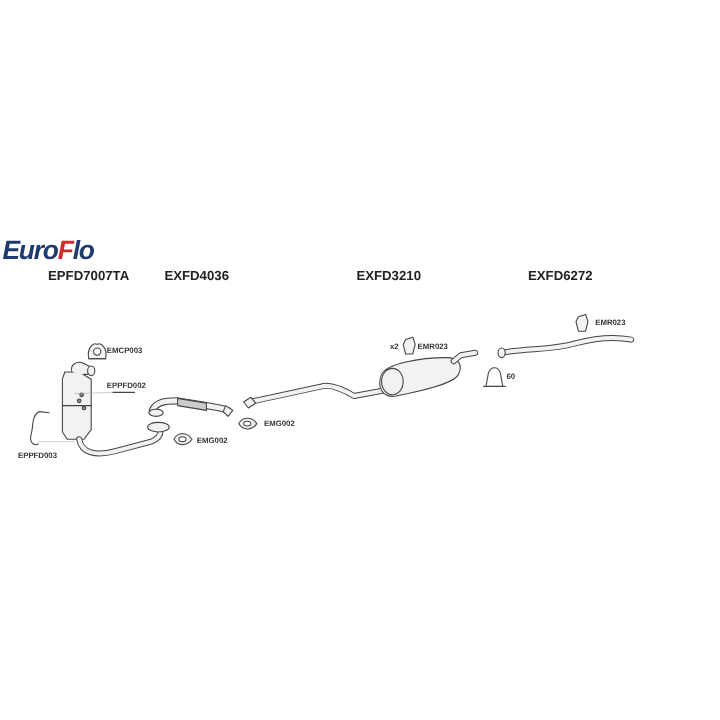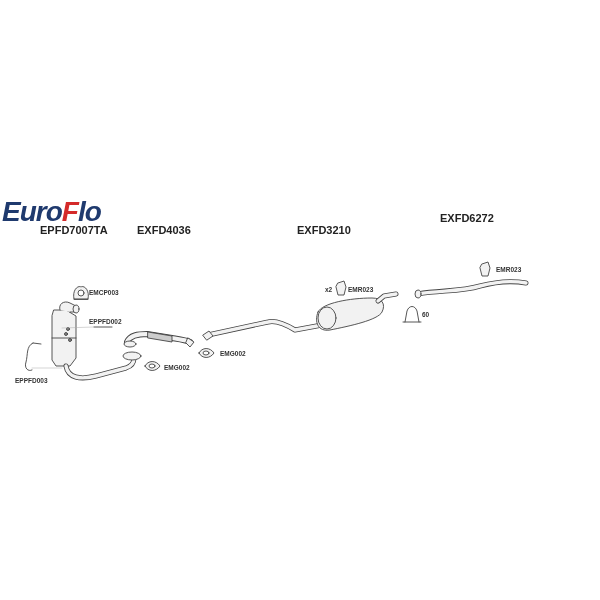--- a/index.html
+++ b/index.html
@@ -1,33 +1,33 @@
 <!DOCTYPE html>
 <html><head>
 <meta charset="utf-8">
 <style>
   html, body { margin:0; padding:0; background:#ffffff; }
   body { width:600px; height:600px; position:relative; overflow:hidden; font-family:"Liberation Sans", sans-serif; }
-  .logo { position:absolute; left:2px; top:196px; font-family:"Liberation Sans", sans-serif; font-weight:bold; font-style:italic; font-size:28px; letter-spacing:-1px; color:#1f3a6e; }
+  .logo { position:absolute; left:2px; top:196px; font-family:"Liberation Sans", sans-serif; font-weight:bold; font-style:italic; font-size:22px; letter-spacing:-1px; color:#1f3a6e; }
   .logo .f { color:#d42a2a; }
   .plabel { position:absolute; font-weight:bold; font-size:11px; color:#222; white-space:nowrap; }
   .slabel { position:absolute; font-weight:bold; font-size:6.5px; color:#333; white-space:nowrap; }
   svg.diagram { position:absolute; left:0; top:0; }
 </style>
 </head>
 <body>
 
 <div class="logo">
   <span>Euro</span><span class="f">F</span><span>lo</span>
 </div>
 
 <div class="plabel" style="left:40px;top:224px">EPFD7007TA</div>
 <div class="plabel" style="left:137px;top:224px">EXFD4036</div>
 <div class="plabel" style="left:297px;top:224px">EXFD3210</div>
-<div class="plabel" style="left:440px;top:212px">EXFD6272</div>
+<div class="plabel" style="left:440px;top:224px">EXFD6272</div>
 
 <div class="slabel" style="left:89px;top:289px">EMCP003</div>
 <div class="slabel" style="left:89px;top:318px">EPPFD002</div>
 <div class="slabel" style="left:15px;top:377px">EPPFD003</div>
 <div class="slabel" style="left:164px;top:364px">EMG002</div>
 <div class="slabel" style="left:220px;top:350px">EMG002</div>
 <div class="slabel" style="left:325px;top:286px">x2</div>
 <div class="slabel" style="left:348px;top:286px">EMR023</div>
 <div class="slabel" style="left:422px;top:311px">60</div>
 <div class="slabel" style="left:496px;top:266px">EMR023</div>

